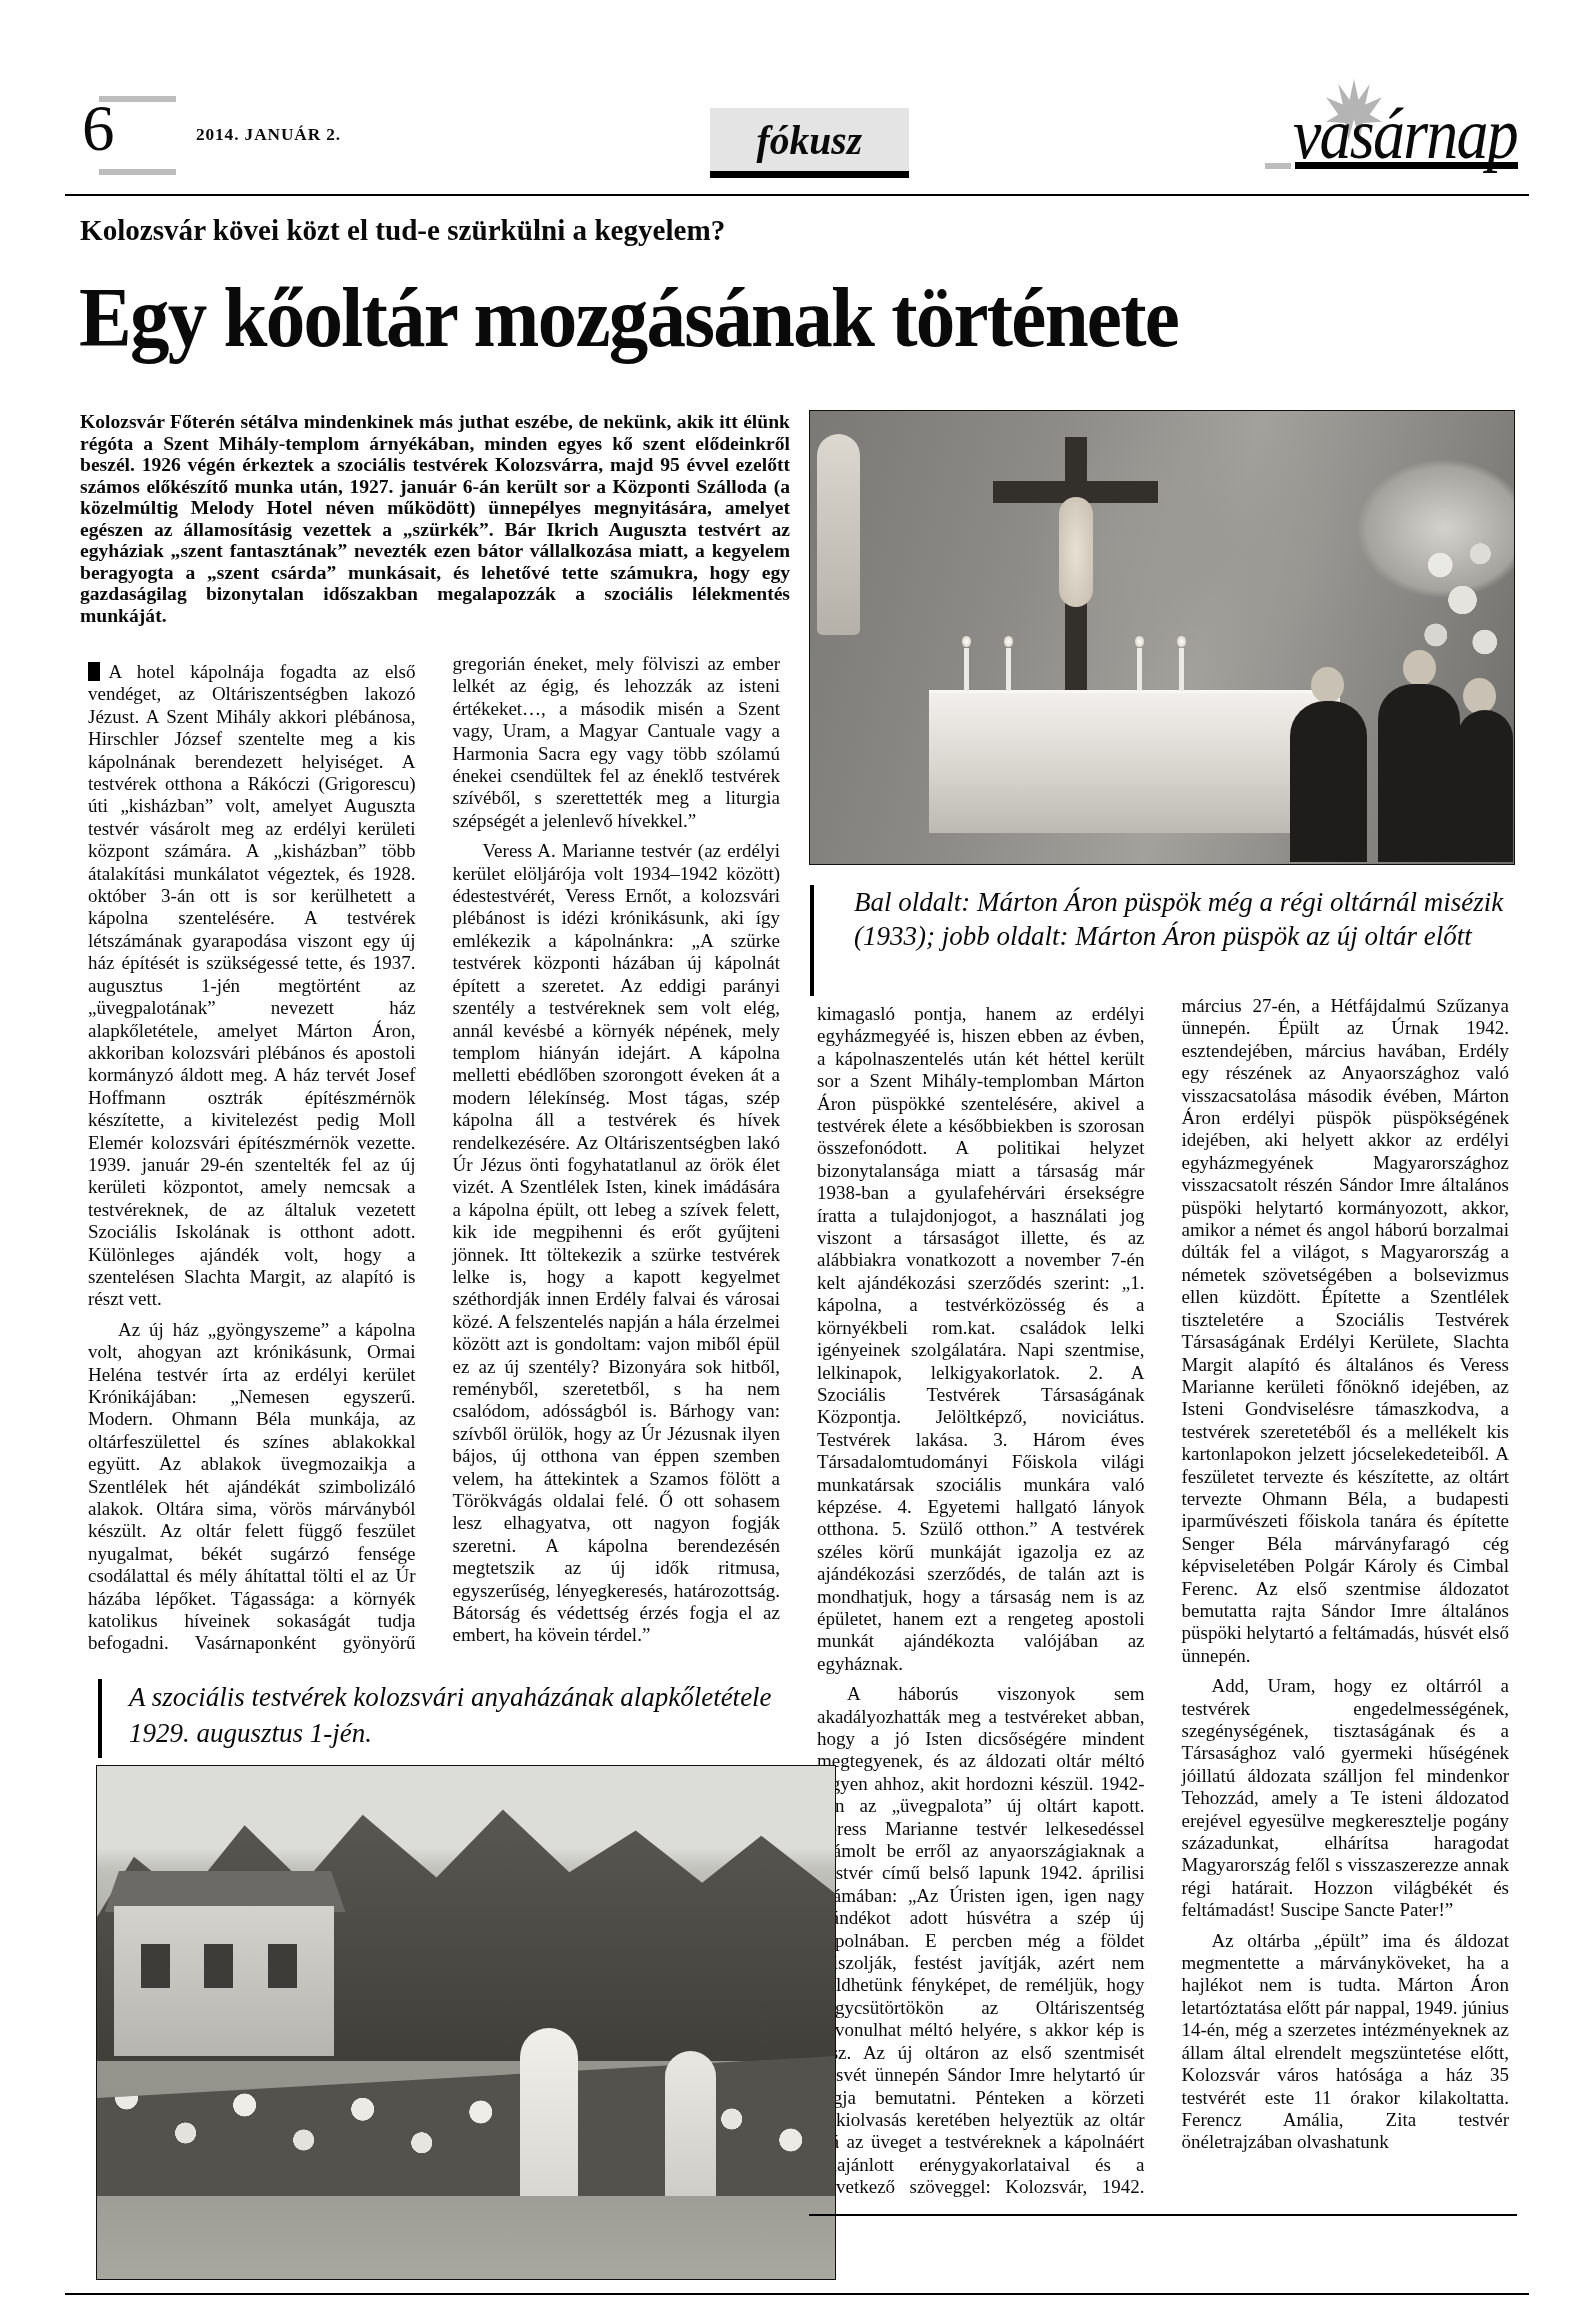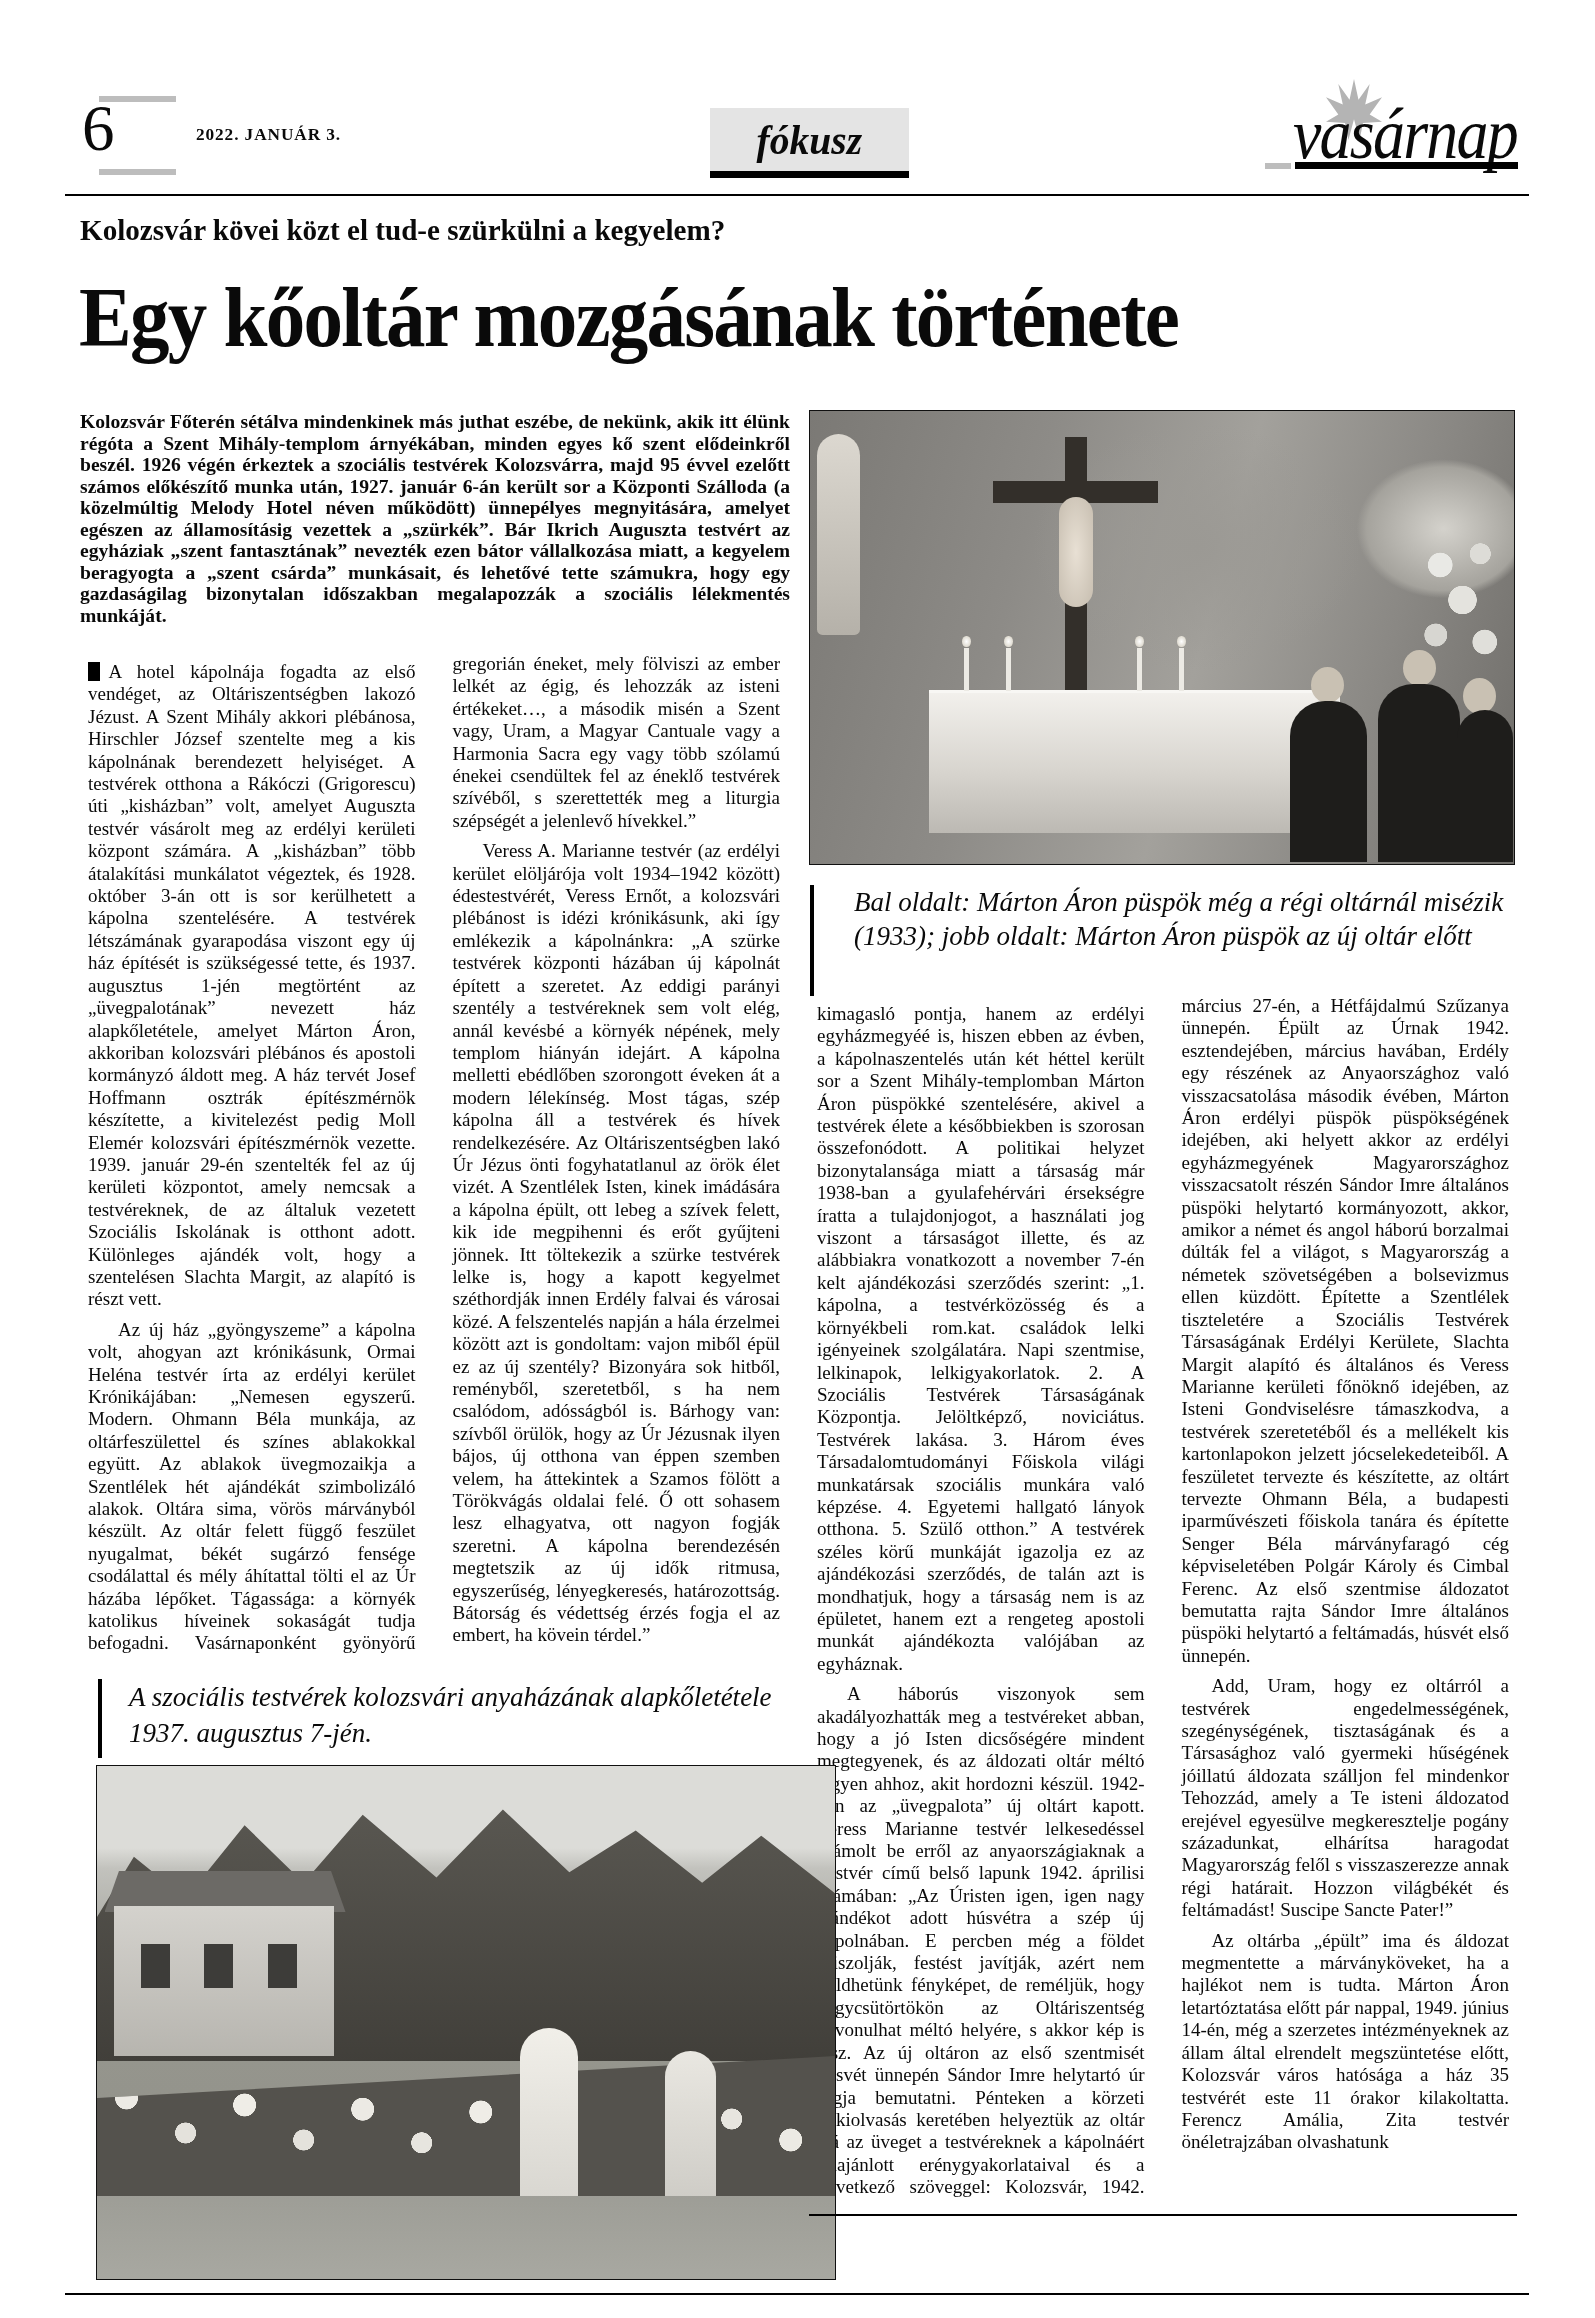--- a/index.html
+++ b/index.html
@@ -115,21 +115,21 @@
           background:linear-gradient(#e9e7e1,#cfcdc7);}
 </style>
 </head>
 <body>
 
 <div class="page">
 
   <div class="gray-tick" style="left:99px;top:96px;width:77px;height:5.6px;"></div>
   <div class="page-number">6</div>
   <div class="gray-tick" style="left:99px;top:169px;width:77px;height:5.6px;"></div>
-  <div class="issue-date">2022. JANUÁR 3.</div>
+  <div class="issue-date">2014. JANUÁR 2.</div>
 
   <div class="section-box">
     <span>fókusz</span>
   </div>
   <div class="section-underbar"></div>
 
   <div class="masthead-flame"></div>
   <div class="masthead">vasárnap</div>
   <div class="masthead-graysq"></div>
   <div class="masthead-bar"></div>
@@ -175,21 +175,21 @@
     <p>Az 1939-es év nemcsak a Szociális Testvérek Társasága történetének</p>
   </div>
 
   <div class="colblock colblock-right">
     <p>kimagasló pontja, hanem az erdélyi egyházmegyéé is, hiszen ebben az évben, a kápolnaszentelés után két héttel került sor a Szent Mihály-templomban Márton Áron püspökké szentelésére, akivel a testvérek élete a későbbiekben is szorosan összefonódott. A politikai helyzet bizonytalansága miatt a társaság már 1938-ban a gyulafehérvári érsekségre íratta a tulajdonjogot, a használati jog viszont a társaságot illette, és az alábbiakra vonatkozott a november 7-én kelt ajándékozási szerződés szerint: „1. kápolna, a testvérközösség és a környékbeli rom.kat. családok lelki igényeinek szolgálatára. Napi szentmise, lelkinapok, lelkigyakorlatok. 2. A Szociális Testvérek Társaságának Központja. Jelöltképző, noviciátus. Testvérek lakása. 3. Három éves Társadalomtudományi Főiskola világi munkatársak szociális munkára való képzése. 4. Egyetemi hallgató lányok otthona. 5. Szülő otthon.” A testvérek széles körű munkáját igazolja ez az ajándékozási szerződés, de talán azt is mondhatjuk, hogy a társaság nem is az épületet, hanem ezt a rengeteg apostoli munkát ajándékozta valójában az egyháznak.</p>
     <p>A háborús viszonyok sem akadályozhatták meg a testvéreket abban, hogy a jó Isten dicsőségére mindent megtegyenek, és az áldozati oltár méltó legyen ahhoz, akit hordozni készül. 1942-ben az „üvegpalota” új oltárt kapott. Veress Marianne testvér lelkesedéssel számolt be erről az anyaországiaknak a Testvér című belső lapunk 1942. áprilisi számában: „Az Úristen igen, igen nagy ajándékot adott húsvétra a szép új kápolnában. E percben még a földet csiszolják, festést javítják, azért nem küldhetünk fényképet, de reméljük, hogy nagycsütörtökön az Oltáriszentség bevonulhat méltó helyére, s akkor kép is lesz. Az új oltáron az első szentmisét húsvét ünnepén Sándor Imre helytartó úr fogja bemutatni. Pénteken a körzeti lelkiolvasás keretében helyeztük az oltár alá az üveget a testvéreknek a kápolnáért felajánlott erénygyakorlataival és a következő szöveggel: Kolozsvár, 1942. március 27-én, a Hétfájdalmú Szűzanya ünnepén. Épült az Úrnak 1942. esztendejében, március havában, Erdély egy részének az Anyaországhoz való visszacsatolása második évében, Márton Áron erdélyi püspök püspökségének idejében, aki helyett akkor az erdélyi egyházmegyének Magyarországhoz visszacsatolt részén Sándor Imre általános püspöki helytartó kormányozott, akkor, amikor a német és angol háború borzalmai dúlták fel a világot, s Magyarország a németek szövetségében a bolsevizmus ellen küzdött. Építette a Szentlélek tiszteletére a Szociális Testvérek Társaságának Erdélyi Kerülete, Slachta Margit alapító és általános és Veress Marianne kerületi főnöknő idejében, az Isteni Gondviselésre támaszkodva, a testvérek szeretetéből és a mellékelt kis kartonlapokon jelzett jócselekedeteiből. A feszületet tervezte és készítette, az oltárt tervezte Ohmann Béla, a budapesti iparművészeti főiskola tanára és építette Senger Béla márványfaragó cég képviseletében Polgár Károly és Cimbal Ferenc. Az első szentmise áldozatot bemutatta rajta Sándor Imre általános püspöki helytartó a feltámadás, húsvét első ünnepén.</p>
     <p>Add, Uram, hogy ez oltárról a testvérek engedelmességének, szegénységének, tisztaságának és a Társasághoz való gyermeki hűségének jóillatú áldozata szálljon fel mindenkor Tehozzád, amely a Te isteni áldozatod erejével egyesülve megkeresztelje pogány századunkat, elhárítsa haragodat Magyarország felől s visszaszerezze annak régi határait. Hozzon világbékét és feltámadást! Suscipe Sancte Pater!”</p>
     <p>Az oltárba „épült” ima és áldozat megmentette a márványköveket, ha a hajlékot nem is tudta. Márton Áron letartóztatása előtt pár nappal, 1949. június 14-én, még a szerzetes intézményeknek az állam által elrendelt megszüntetése előtt, Kolozsvár város hatósága a ház 35 testvérét este 11 órakor kilakoltatta. Ferencz Amália, Zita testvér önéletrajzában olvashatunk</p>
   </div>
 
-  <div class="caption caption-left">A szociális testvérek kolozsvári anyaházának alapkőletétele 1937. augusztus 7-jén.</div>
+  <div class="caption caption-left">A szociális testvérek kolozsvári anyaházának alapkőletétele 1929. augusztus 1-jén.</div>
 
   <div class="photo-bottom">
     <div class="pb-trees"></div>
     <div class="pb-roof"></div>
     <div class="pb-house"></div>
     <div class="pb-window" style="left:44px;"></div>
     <div class="pb-window" style="left:107px;"></div>
     <div class="pb-window" style="left:171px;"></div>
     <div class="pb-ground"></div>
     <div class="pb-crowd"></div>

